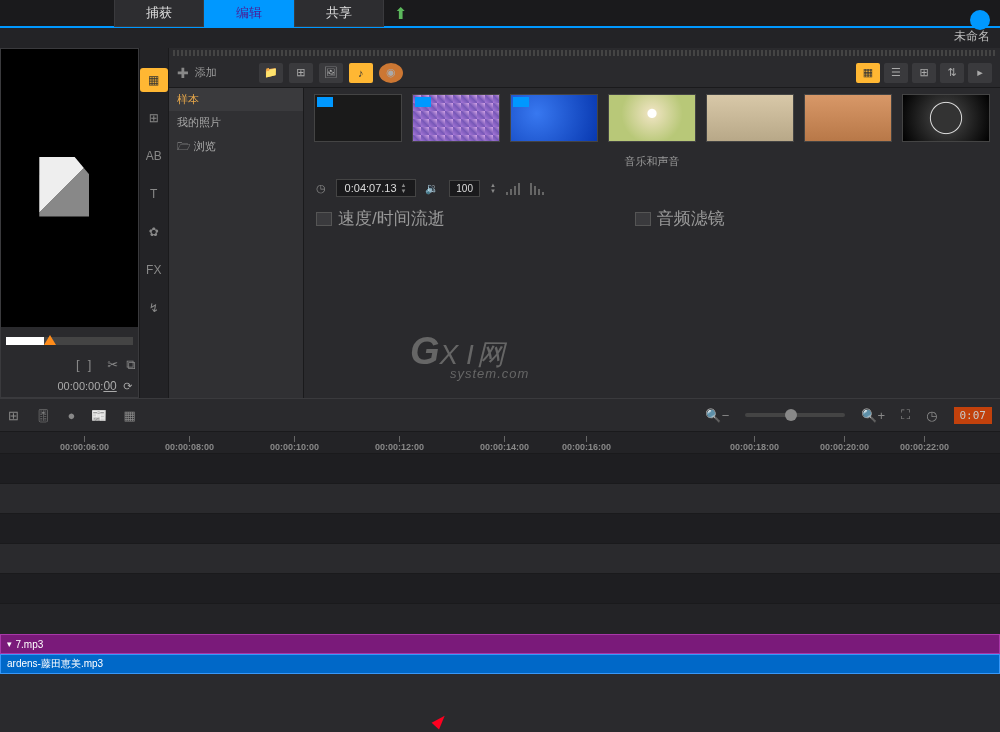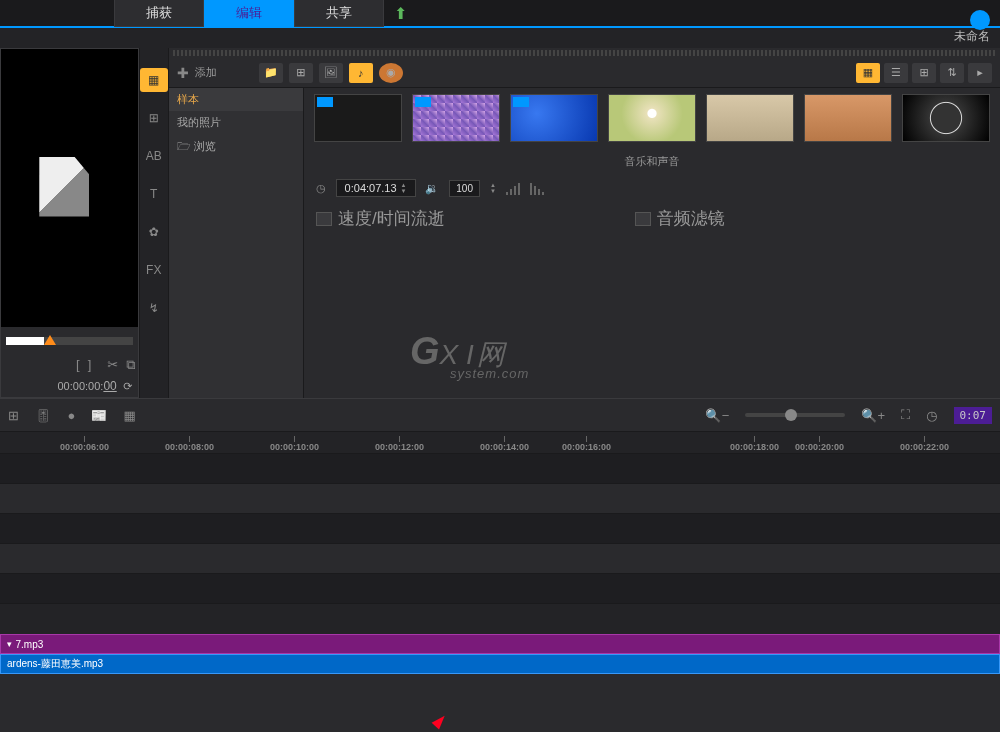--- a/index.html
+++ b/index.html
@@ -67,21 +67,21 @@
 .watermark { position: absolute; left: 410px; top: 330px; color: #666; font-style: italic; pointer-events: none; }
 .watermark .big { font-size: 38px; font-weight: bold; }
 .watermark .med { font-size: 28px; }
 .watermark .sm { font-size: 13px; letter-spacing: 1px; margin-left: 40px; display: block; margin-top: -8px; }
 
 .timeline-tools { height: 34px; background: #2a2a2d; border-top: 1px solid #3a3a3d; border-bottom: 1px solid #1a1a1c; display: flex; align-items: center; padding: 0 8px; gap: 16px; }
 .tt-icon { color: #888; font-size: 13px; cursor: pointer; }
 .tt-spacer { flex: 1; }
 .zoom-slider { width: 100px; height: 4px; background: #444; position: relative; border-radius: 2px; }
 .zoom-thumb { position: absolute; left: 40%; top: -4px; width: 12px; height: 12px; background: #888; border-radius: 50%; }
-.tt-time { background: #4c1d95; padding: 2px 6px; font-family: monospace; font-size: 11px; }
+.tt-time { background: #c2410c; padding: 2px 6px; font-family: monospace; font-size: 11px; }
 
 .ruler { height: 22px; background: #232326; display: flex; font-size: 9px; color: #888; position: relative; border-bottom: 1px solid #1a1a1c; }
 .ruler-mark { position: absolute; top: 4px; font-weight: bold; }
 .ruler-tick { width: 1px; height: 6px; background: #666; margin: 0 auto; }
 
 .timeline-area { height: 180px; background: #232326; }
 .tl-track { height: 30px; border-bottom: 1px solid #1a1a1c; background: #2a2a2d; }
 .tl-track.dark { background: #1e1e21; }
 
 .audio-track { height: 20px; background: #7a1a7a; border: 1px solid #a838a8; display: flex; align-items: center; padding-left: 6px; gap: 4px; font-size: 10px; color: #fff; }
@@ -253,21 +253,21 @@
 </div>
 
 <div class="ruler">
   <div class="ruler-mark" style="left:60px"><div class="ruler-tick"></div><span>00:00:06:00</span></div>
   <div class="ruler-mark" style="left:165px"><div class="ruler-tick"></div><span>00:00:08:00</span></div>
   <div class="ruler-mark" style="left:270px"><div class="ruler-tick"></div><span>00:00:10:00</span></div>
   <div class="ruler-mark" style="left:375px"><div class="ruler-tick"></div><span>00:00:12:00</span></div>
   <div class="ruler-mark" style="left:480px"><div class="ruler-tick"></div><span>00:00:14:00</span></div>
   <div class="ruler-mark" style="left:562px"><div class="ruler-tick"></div><span>00:00:16:00</span></div>
   <div class="ruler-mark" style="left:730px"><div class="ruler-tick"></div><span>00:00:18:00</span></div>
-  <div class="ruler-mark" style="left:795px"><div class="ruler-tick"></div><span>00:00:20:00</span></div>
+  <div class="ruler-mark" style="left:820px"><div class="ruler-tick"></div><span>00:00:20:00</span></div>
   <div class="ruler-mark" style="left:900px"><div class="ruler-tick"></div><span>00:00:22:00</span></div>
 </div>
 
 <div class="timeline-area">
   <div class="tl-track dark"></div>
   <div class="tl-track"></div>
   <div class="tl-track dark"></div>
   <div class="tl-track"></div>
   <div class="tl-track dark"></div>
 </div>

